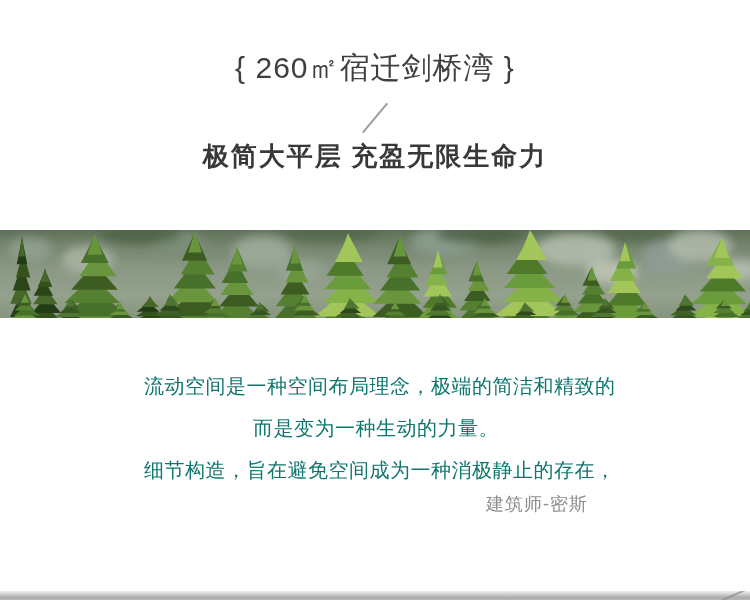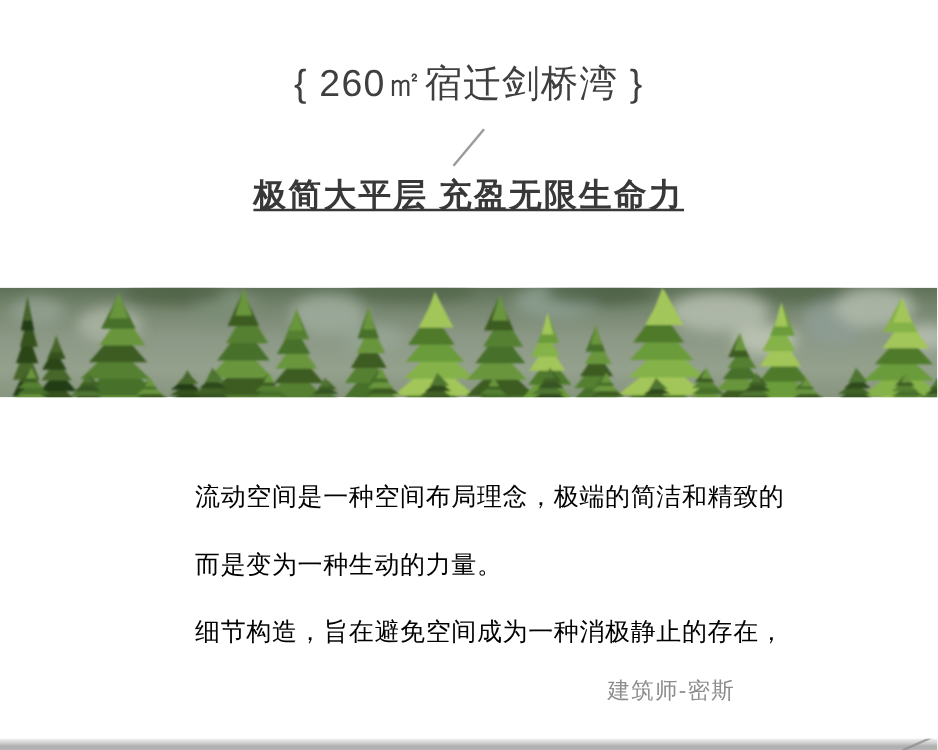--- a/index.html
+++ b/index.html
@@ -14,33 +14,33 @@
     text-align:center; font-size:30px; font-weight:400; letter-spacing:1px;
     color:#3f3f3f; line-height:36px;
   }
   .slash {
     position:absolute; top:99px; left:374px; width:2px; height:38px;
     background:#9c9c9c; transform:rotate(40deg);
   }
   .subtitle {
     position:absolute; top:141px; left:0; width:750px; margin:0;
     text-align:center; font-family:"Liberation Serif","DejaVu Serif",serif;
-    font-size:26px; font-weight:600; letter-spacing:2px; color:#383838; line-height:32px;text-decoration:underline;
+    font-size:26px; font-weight:600; letter-spacing:2px; color:#383838; line-height:32px;
   }
 
   .hero {
     position:absolute; top:230px; left:0; width:750px; height:88px; margin:0;
     overflow:hidden; cursor:pointer;
   }
   .hero svg { display:block; width:750px; height:88px; }
 
   .quote { position:absolute; top:363px; left:140px; width:472px; }
   .qline {
-    margin:16px; font-size:20px; line-height:38px; letter-spacing:0.5px;
-    color:#000000; white-space:nowrap;
+    margin:4px; font-size:20px; line-height:38px; letter-spacing:0.5px;
+    color:#0f766e; white-space:nowrap;text-align:center;
   }
   .attribution {
     text-align:right; padding-right:24px;
     font-size:18px; line-height:22px; color:#8d8d8d; letter-spacing:1px;
   }
 
   .next-strip {
     position:absolute; top:591px; left:0; width:750px; height:9px; overflow:hidden;
     background:linear-gradient(to bottom, #f0f0f0 0%, #d6d6d6 30%, #aeaeae 70%, #b6b6b6 100%);
   }

